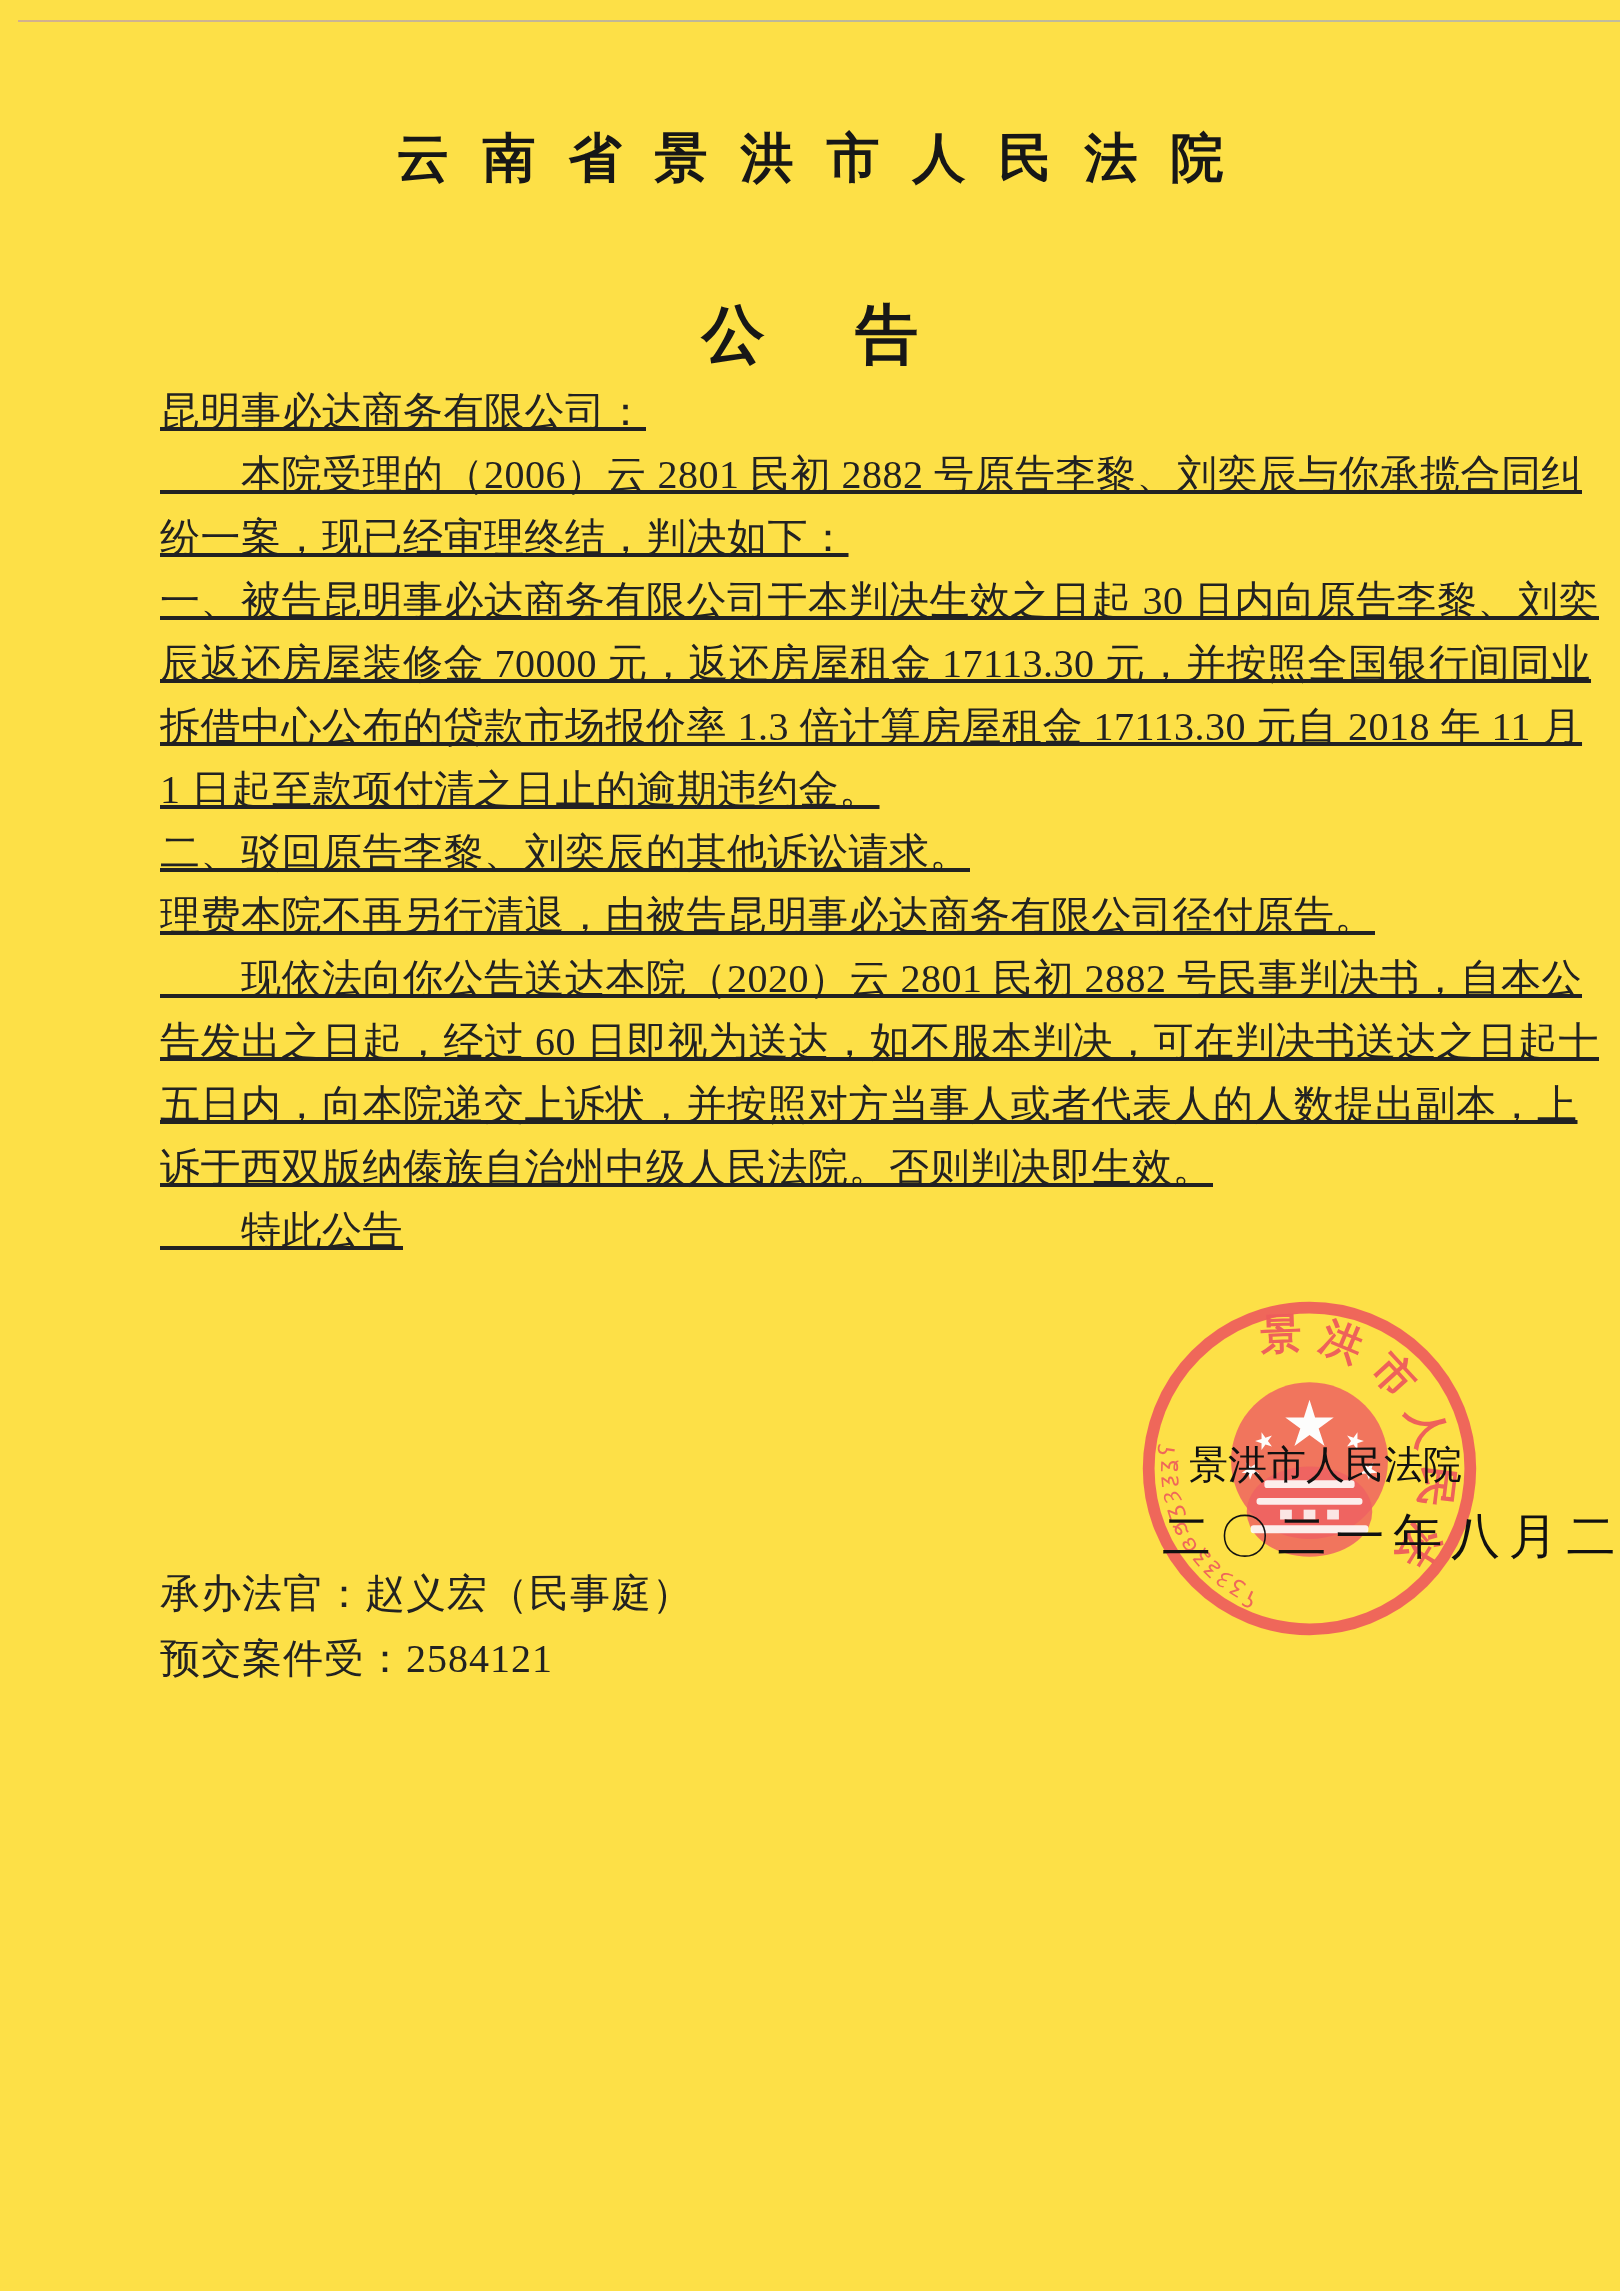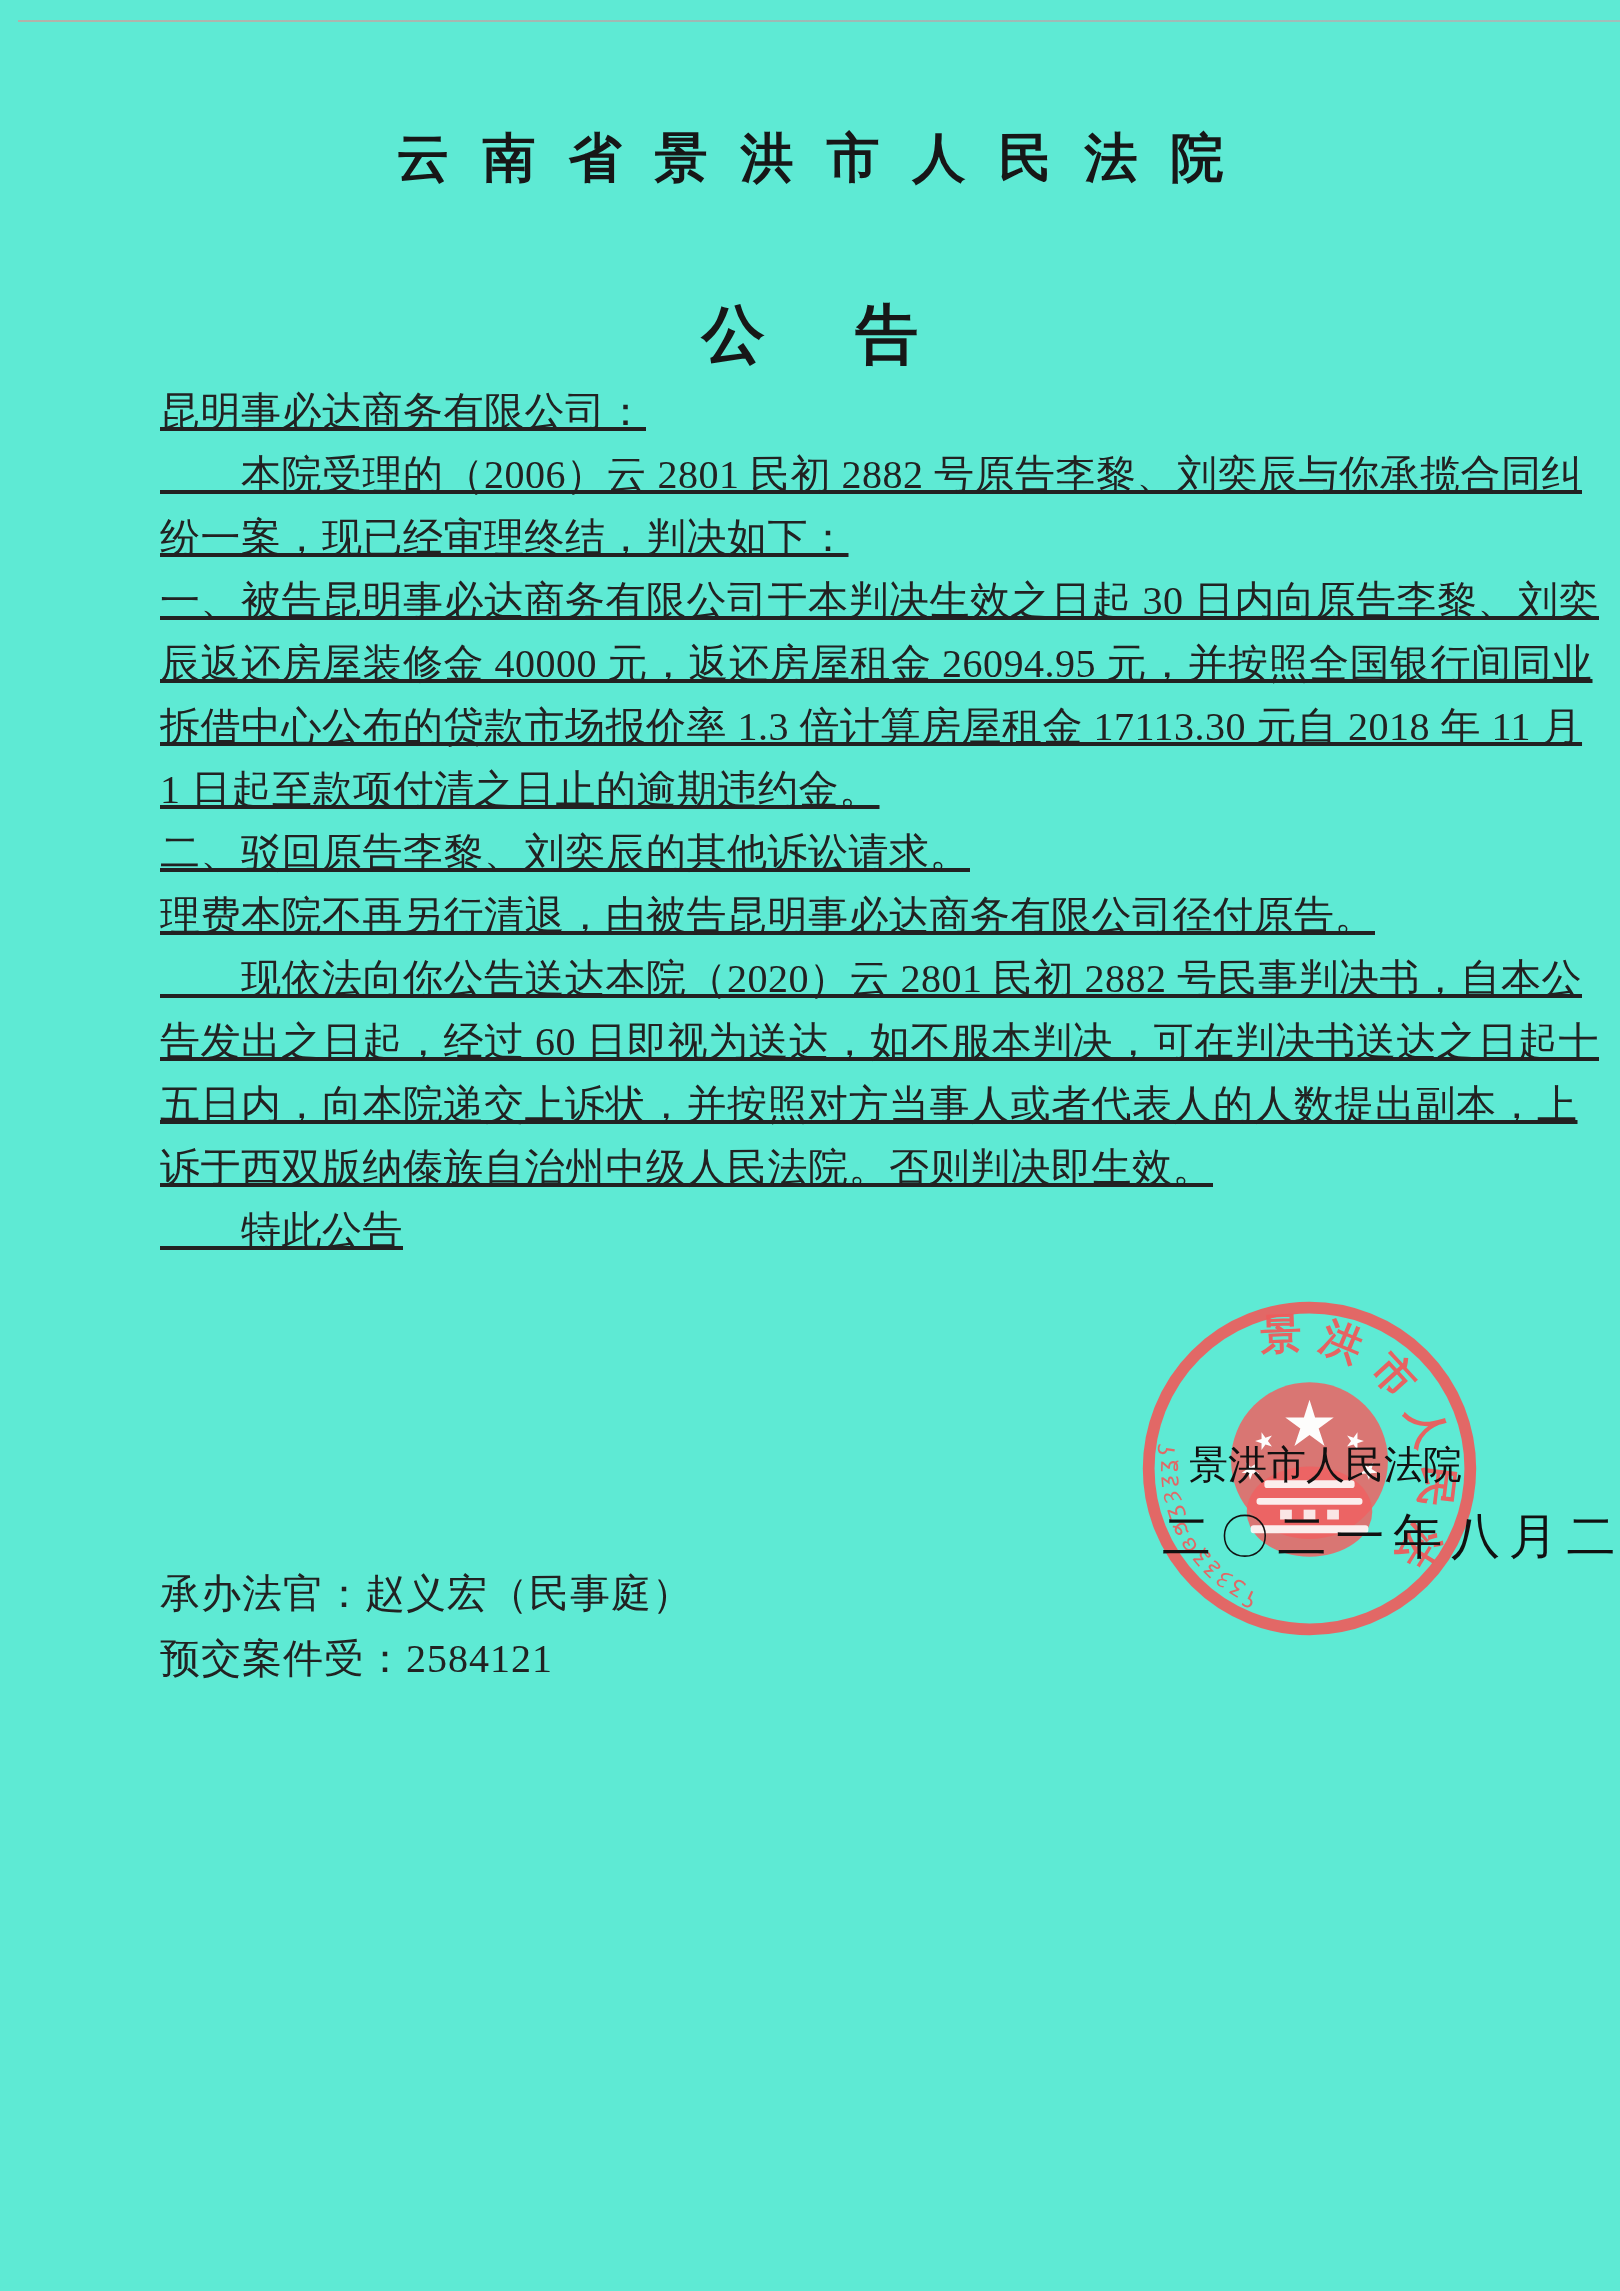--- a/index.html
+++ b/index.html
@@ -1,20 +1,20 @@
 <!DOCTYPE html>
 <html><head>
 <meta charset="utf-8">
 <style>
   html,body{margin:0;padding:0;background:#e8e8e8;}
   .page{
     position:relative;
     width:1620px;height:2292px;
     margin:0 auto;
-    background:#5eead4;
+    background:#fde047;
     font-family:"Liberation Serif","DejaVu Serif",serif;
     color:#1c1c1c;
     overflow:hidden;
   }
   .scanline{
     position:absolute;left:17.6px;top:19.6px;width:1603px;height:2px;
     background:linear-gradient(to right,#c9a49e 0%,#bfaaa6 18%,#adadad 45%,#b3b3b3 100%);
     opacity:.8;
   }
   .doc-title{
@@ -63,21 +63,21 @@
 
   <div class="doc-subtitle">
     <span>公　告</span>
   </div>
 
   <div class="body-text">
       <div class="bodyline">昆明事必达商务有限公司：</div>
       <div class="bodyline">　　本院受理的（2006）云 2801 民初 2882 号原告李黎、刘奕辰与你承揽合同纠</div>
       <div class="bodyline">纷一案，现已经审理终结，判决如下：</div>
       <div class="bodyline">一、被告昆明事必达商务有限公司于本判决生效之日起 30 日内向原告李黎、刘奕</div>
-      <div class="bodyline">辰返还房屋装修金 40000 元，返还房屋租金 26094.95 元，并按照全国银行间同业</div>
+      <div class="bodyline">辰返还房屋装修金 70000 元，返还房屋租金 17113.30 元，并按照全国银行间同业</div>
       <div class="bodyline">拆借中心公布的贷款市场报价率 1.3 倍计算房屋租金 17113.30 元自 2018 年 11 月</div>
       <div class="bodyline">1 日起至款项付清之日止的逾期违约金。</div>
       <div class="bodyline">二、驳回原告李黎、刘奕辰的其他诉讼请求。</div>
       <div class="bodyline">理费本院不再另行清退，由被告昆明事必达商务有限公司径付原告。</div>
       <div class="bodyline">　　现依法向你公告送达本院（2020）云 2801 民初 2882 号民事判决书，自本公</div>
       <div class="bodyline">告发出之日起，经过 60 日即视为送达，如不服本判决，可在判决书送达之日起十</div>
       <div class="bodyline">五日内，向本院递交上诉状，并按照对方当事人或者代表人的人数提出副本，上</div>
       <div class="bodyline">诉于西双版纳傣族自治州中级人民法院。否则判决即生效。</div>
       <div class="bodyline">　　特此公告</div>
     </div>

